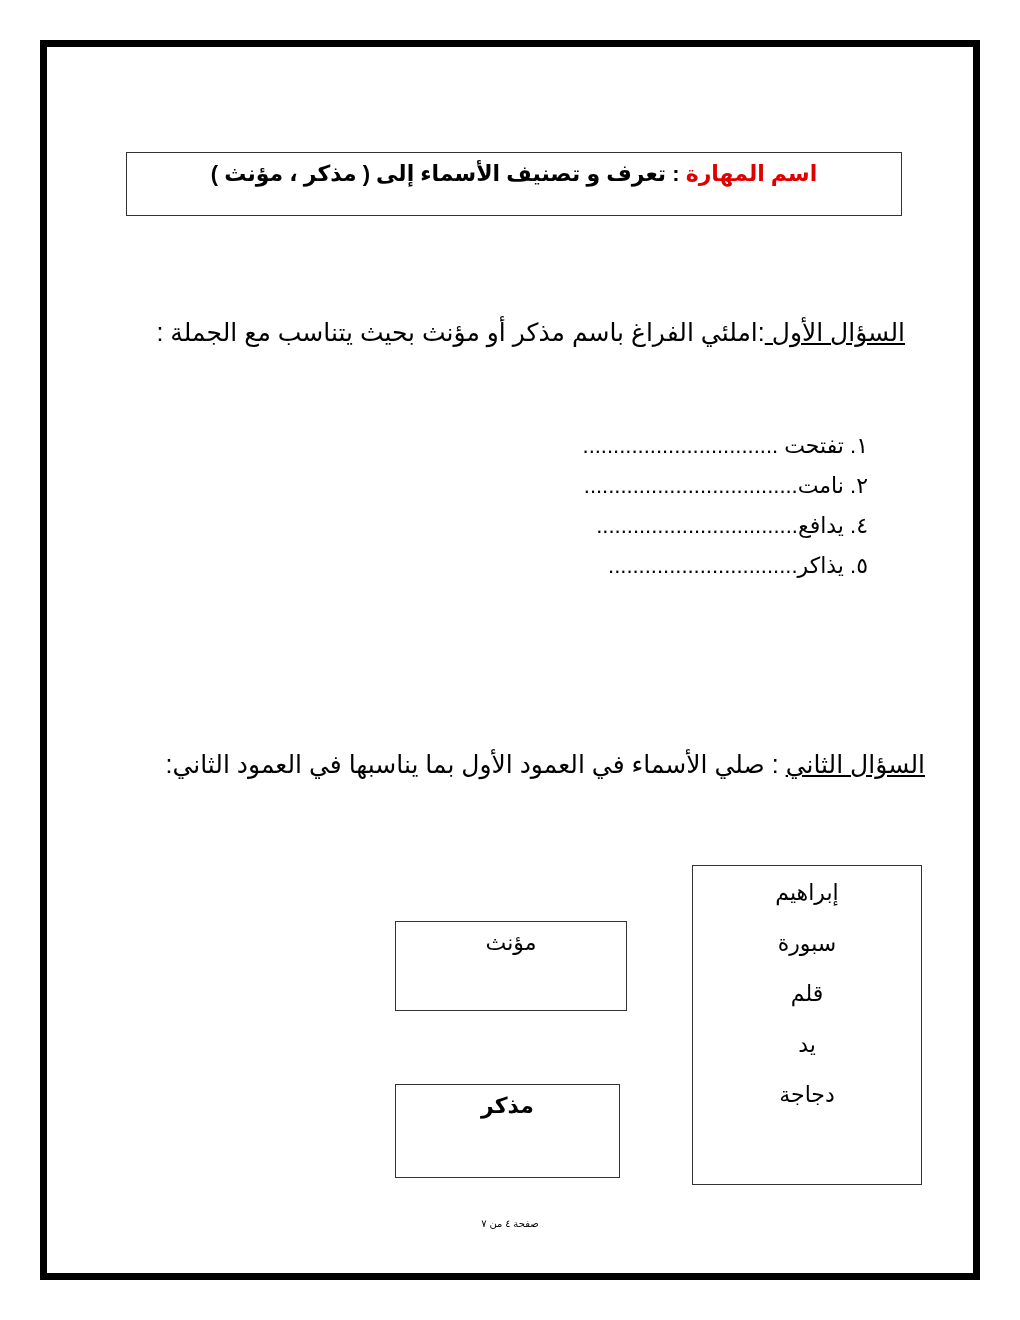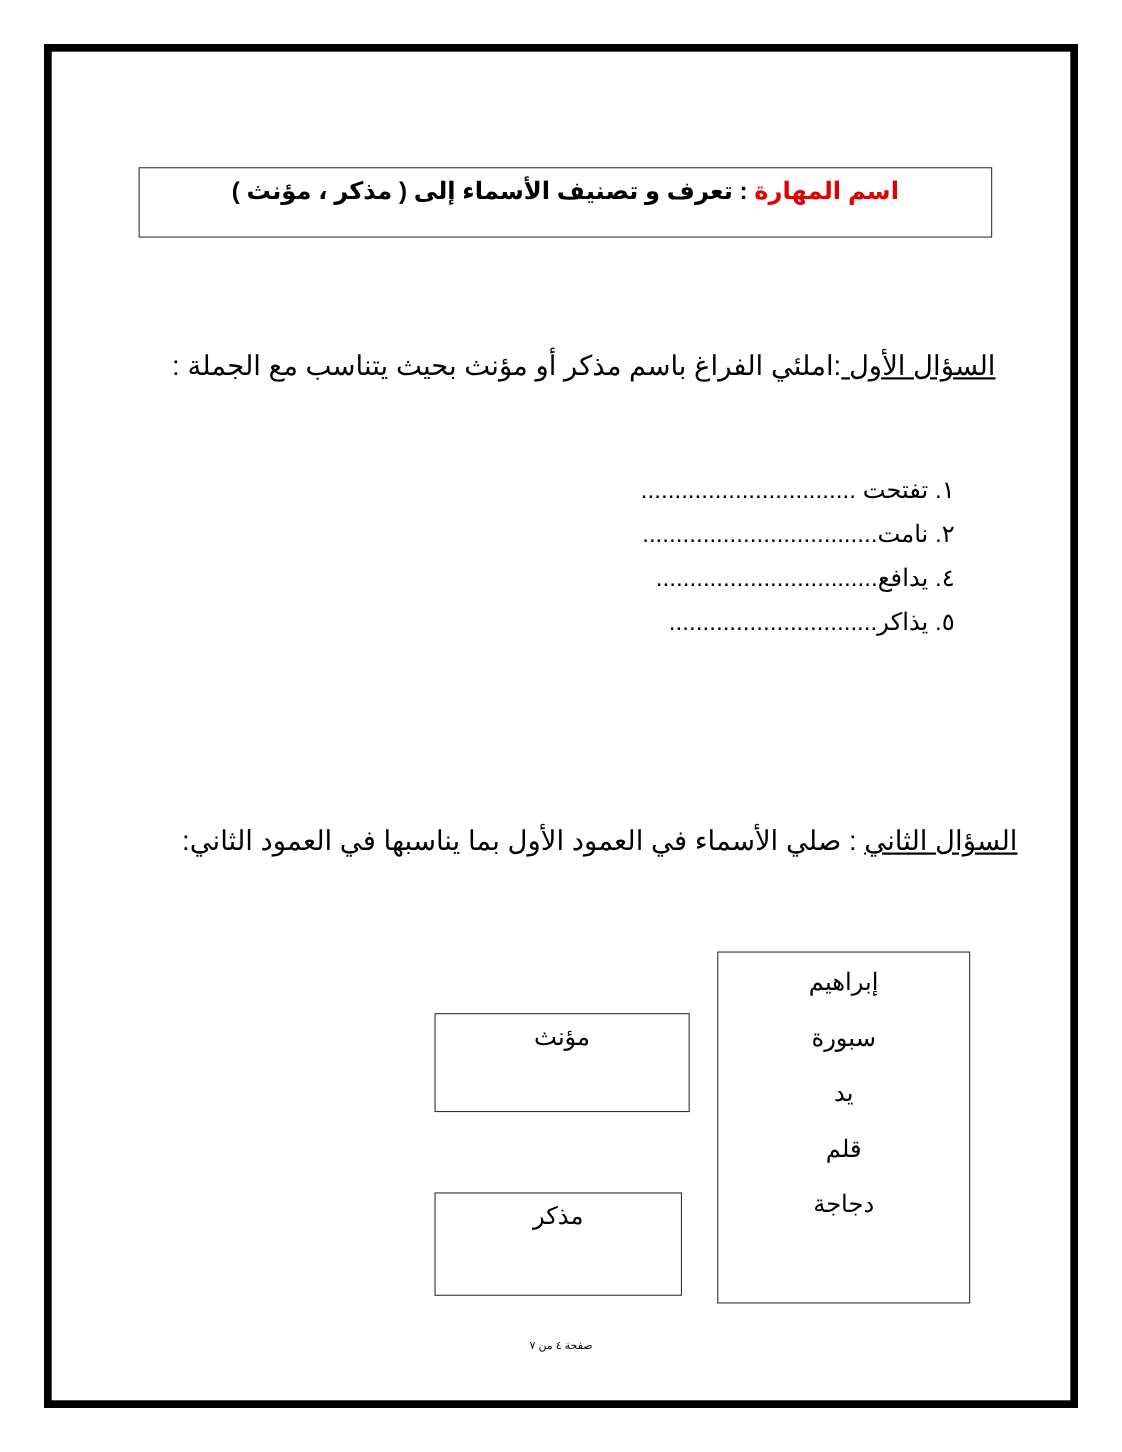--- a/index.html
+++ b/index.html
@@ -8,26 +8,26 @@
     .skill-box { position: absolute; left: 126px; top: 152px; width: 774px; height: 62px; border: 1.5px solid #333; direction: rtl; text-align: center; }
     .skill-title { position: absolute; top: 8px; left: 0; right: 0; font-weight: bold; font-size: 22px; }
     .skill-label { color: #e10000; }
     .q1-heading { position: absolute; right: 115px; top: 318px; direction: rtl; font-size: 25px; white-space: nowrap; }
     .q-label { text-decoration: underline; }
     .q1-list { position: absolute; right: 152px; top: 426px; direction: rtl; font-size: 22px; }
     .q1-item { height: 40px; line-height: 40px; white-space: nowrap; }
     .num { display: inline-block; }
     .dots { letter-spacing: 1px; }
     .q2-heading { position: absolute; right: 95px; top: 734px; direction: rtl; font-size: 25px; white-space: nowrap; margin-top: 16px; }
-    .names-box { position: absolute; left: 652px; top: 865px; width: 228px; height: 318px; border: 1.5px solid #333; direction: rtl; text-align: center; font-size: 22px; }
+    .names-box { position: absolute; left: 692px; top: 865px; width: 228px; height: 318px; border: 1.5px solid #333; direction: rtl; text-align: center; font-size: 22px; }
     .name-item { height: 50.5px; line-height: 50px; }
     .names-inner { padding-top: 2px; }
     .cat-box { position: absolute; border: 1.5px solid #333; direction: rtl; text-align: center; font-size: 22px; }
     .cat-fem { left: 395px; top: 921px; width: 230px; height: 88px; }
-    .cat-masc { left: 395px; top: 1084px; width: 223px; height: 92px; }
+    .cat-masc { left: 395px; top: 1084px; width: 223px; height: 92px; font-weight: bold; }
     .cat-label { margin-top: 8px; display: block; }
     .footer { position: absolute; left: 0; width: 1020px; top: 1218px; text-align: center; font-size: 10px; direction: rtl; }
   </style>
 </head>
 <body>
 
 <div class="page-border"></div>
 
 <div class="skill-box">
   <div class="skill-title">
@@ -55,22 +55,22 @@
 </div>
 
 <div class="q2-heading">
   <span class="q-label">السؤال الثاني</span><span> : صلي الأسماء في العمود الأول بما يناسبها في العمود الثاني:</span>
 </div>
 
 <div class="names-box">
   <div class="names-inner">
     <div class="name-item">إبراهيم</div>
     <div class="name-item">سبورة</div>
+    <div class="name-item">قلم</div>
     <div class="name-item">يد</div>
-    <div class="name-item">قلم</div>
     <div class="name-item">دجاجة</div>
   </div>
 </div>
 
 <div class="cat-box cat-fem">
   <span class="cat-label">مؤنث</span>
 </div>
 
 <div class="cat-box cat-masc">
   <span class="cat-label">مذكر</span>

